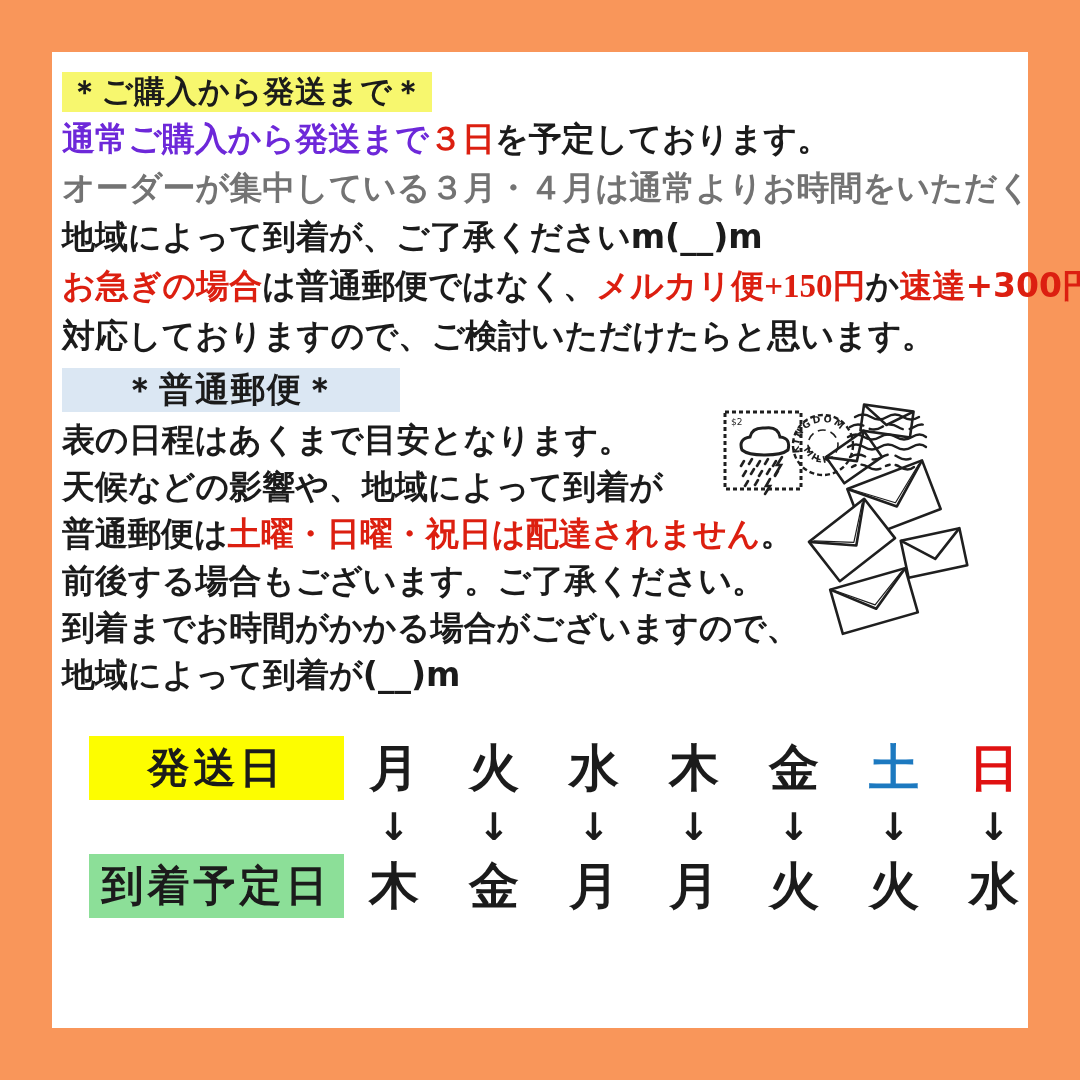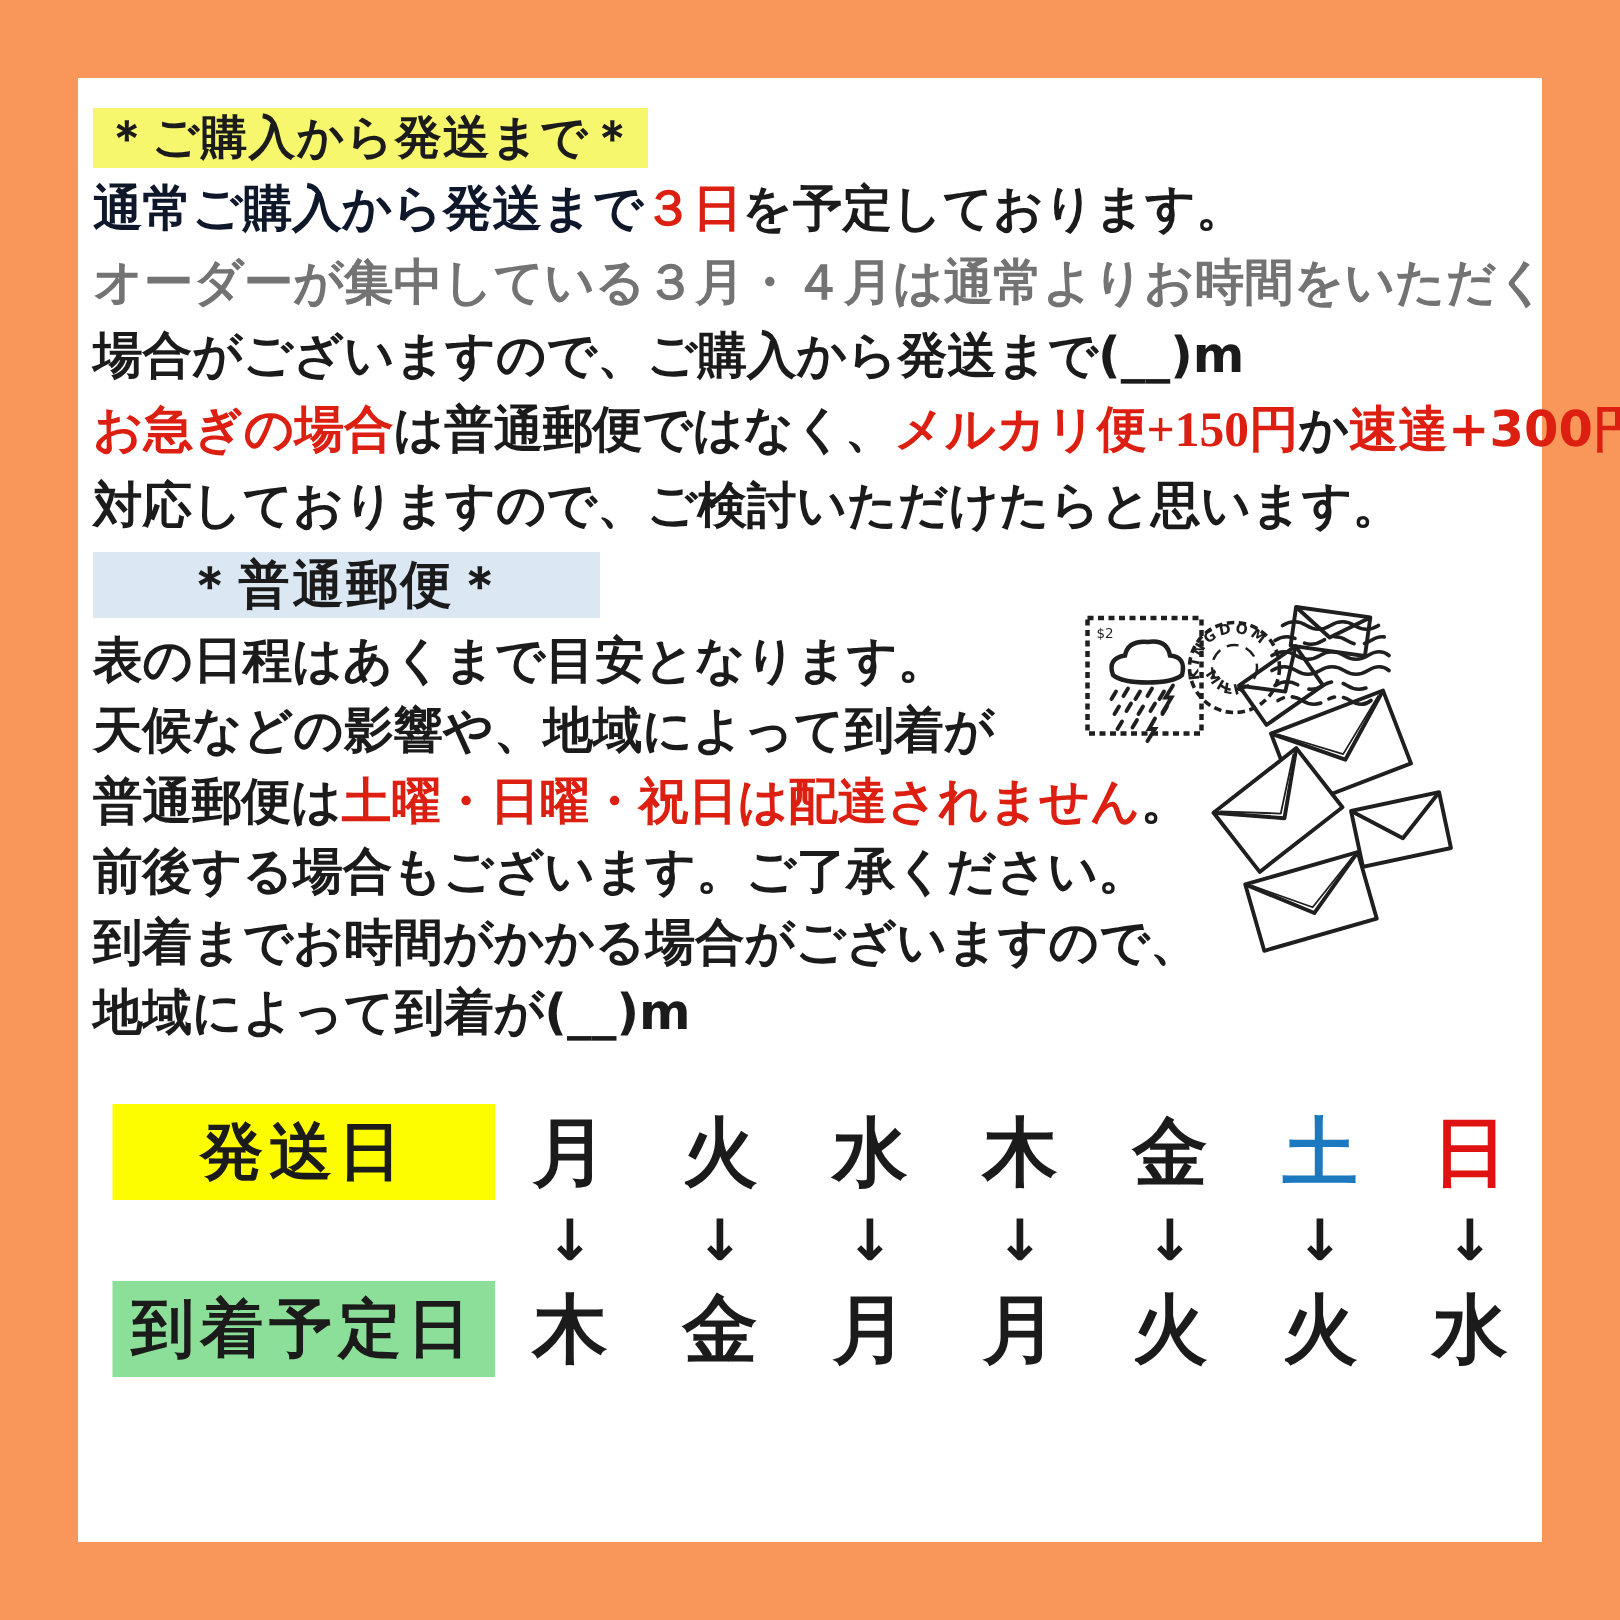--- a/index.html
+++ b/index.html
@@ -16,46 +16,46 @@
   .hl-purchase{left:10px;top:20px;width:370px;height:40px;font-size:31px;letter-spacing:1px;}
   .hl-mail{left:10px;top:316px;width:338px;height:44px;font-size:34px;letter-spacing:2px;}
 
   .lines{position:absolute;left:10px;font-weight:600;color:#1b1b1b;}
   .lines-purchase{top:62px;font-size:33px;line-height:49px;}
   .lines-mail{top:364px;font-size:33px;line-height:47px;}
   .line{white-space:nowrap;}
 
   .illustration{position:absolute;left:648px;top:343px;width:340px;height:250px;}
 
-  .sched{position:absolute;left:23px;top:684px;width:955px;
+  .sched{position:absolute;left:37px;top:684px;width:955px;
          display:grid;grid-template-columns:255px repeat(7,100px);
          grid-template-rows:64px 54px 64px;}
   .sched .cell{display:flex;align-items:center;justify-content:center;}
   .sched .label{font-size:42px;font-weight:700;letter-spacing:4px;color:#1b1b1b;}
   .sched .day{font-size:50px;font-weight:700;color:#1b1b1b;}
   .sched .arrow{font-size:38px;font-weight:700;color:#1b1b1b;}
 </style>
 </head>
 <body>
 
 <div class="frame">
   <div class="content">
 
     <div class="hl hl-purchase" style="background-color: rgb(247, 247, 110);">
       <span>＊ご購入から発送まで＊</span>
     </div>
     <div class="lines lines-purchase">
       <div class="line">
-        <span style="color: #0f172a;">通常ご購入から発送まで</span><span style="color: rgb(220, 31, 16);">３日</span><span style="color: rgb(27, 27, 27);">を予定しております。</span>
+        <span style="color: #6d28d9;">通常ご購入から発送まで</span><span style="color: rgb(220, 31, 16);">３日</span><span style="color: rgb(27, 27, 27);">を予定しております。</span>
       </div>
       <div class="line">
         <span style="color: #737373;">オーダーが集中している３月・４月は通常よりお時間をいただく</span>
       </div>
       <div class="line">
-        <span style="color: rgb(27, 27, 27);">場合がございますので、ご購入から発送まで(__)m</span>
+        <span style="color: rgb(27, 27, 27);">地域によって到着が、ご了承くださいm(__)m</span>
       </div>
       <div class="line">
         <span style="color: rgb(220, 31, 16);">お急ぎの場合</span><span style="color: rgb(27, 27, 27);">は普通郵便ではなく、</span><span style="color: rgb(220, 31, 16); font-family: Liberation Serif, serif;">メルカリ便+150円</span><span style="color: rgb(27, 27, 27);">か</span><span style="color: rgb(220, 31, 16);">速達+300円</span>
       </div>
       <div class="line">
         <span style="color: rgb(27, 27, 27);">対応しておりますので、ご検討いただけたらと思います。</span>
       </div>
     </div>
 
     <div class="hl hl-mail" style="background-color: rgb(219, 231, 243);">

